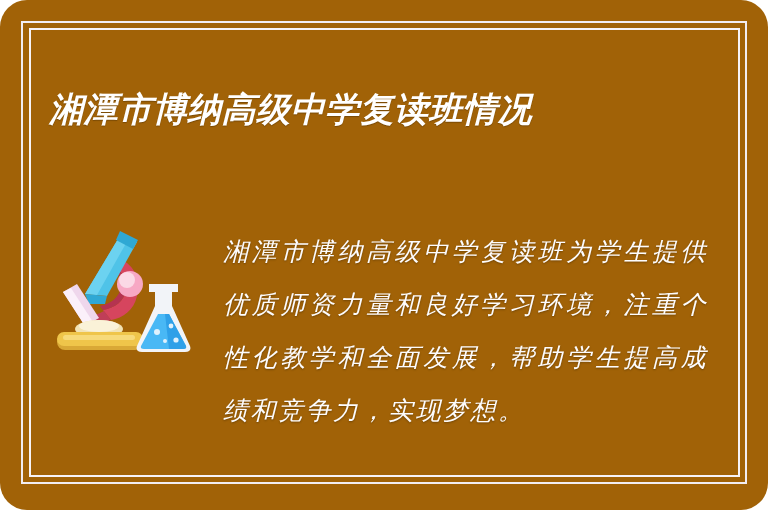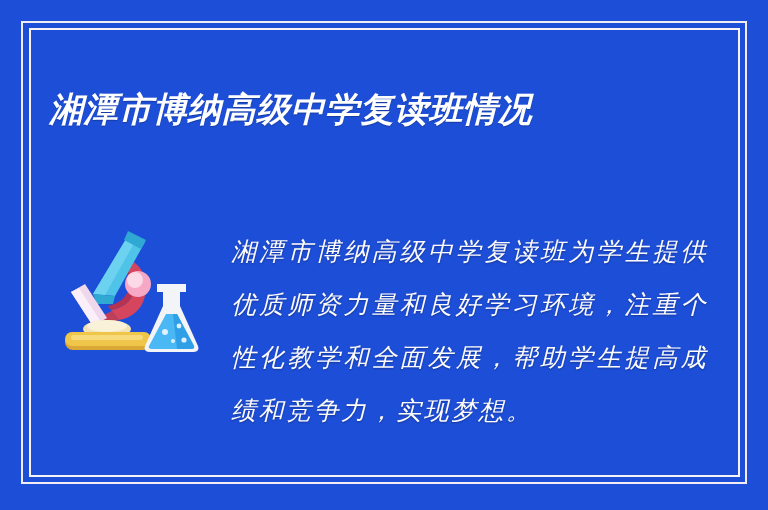--- a/index.html
+++ b/index.html
@@ -10,22 +10,23 @@
     width: 768px;
     height: 510px;
     overflow: hidden;
     font-family: "Liberation Sans", sans-serif;
   }
 
   #poster {
     position: relative;
     width: 768px;
     height: 510px;
-    background: #1d4ed8;
+    background: #a16207;
     overflow: hidden;
+    border-radius: 27px;
   }
 
   
   .frame-outer {
     position: absolute;
     left: 21px;
     top: 21px;
     right: 21px;
     bottom: 26px;
     border: 2px solid #F2EDF2;
@@ -52,21 +53,21 @@
     font-style: italic;
     color: #FFFFFF;
     letter-spacing: 0.5px;
     white-space: nowrap;
     text-shadow: 0 1px 1px rgba(0,0,0,0.25);
   }
 
   
   .content {
     position: absolute;
-    left: 49px;
+    left: 41px;
     top: 200px;
     right: 60px;
     display: flex;
     align-items: flex-start;
   }
 
   .illustration {
     flex: 0 0 auto;
     width: 150px;
     height: 140px;

